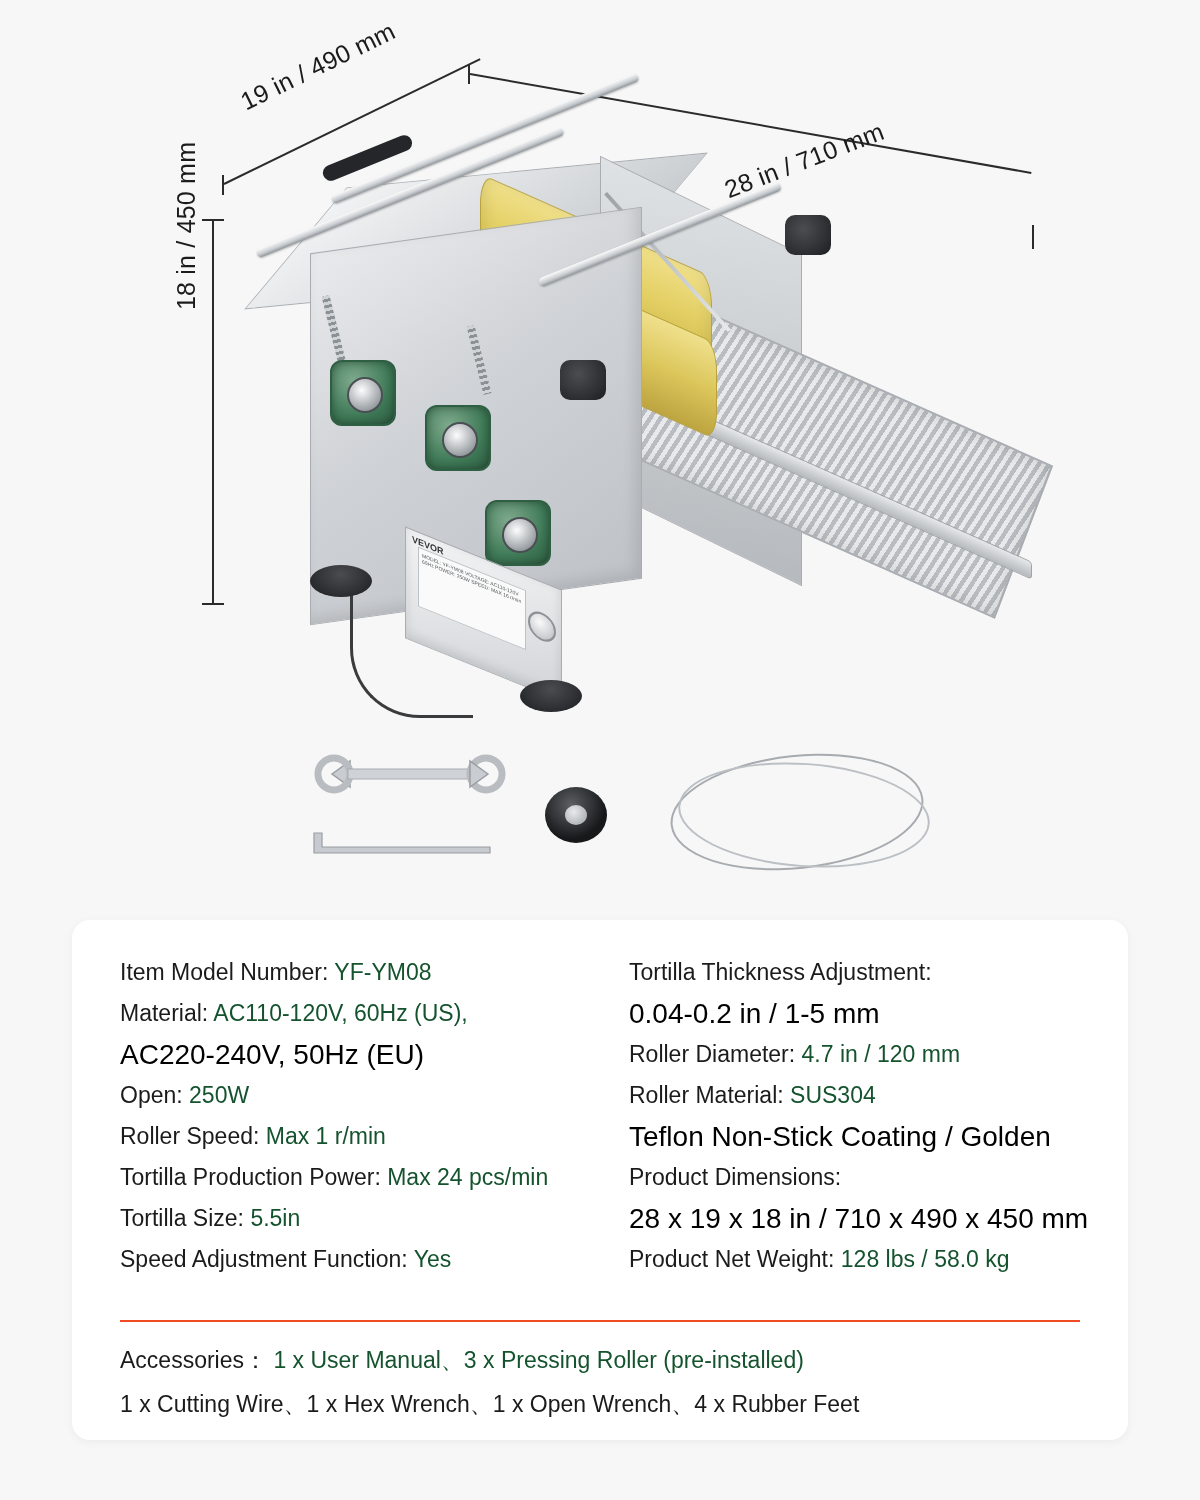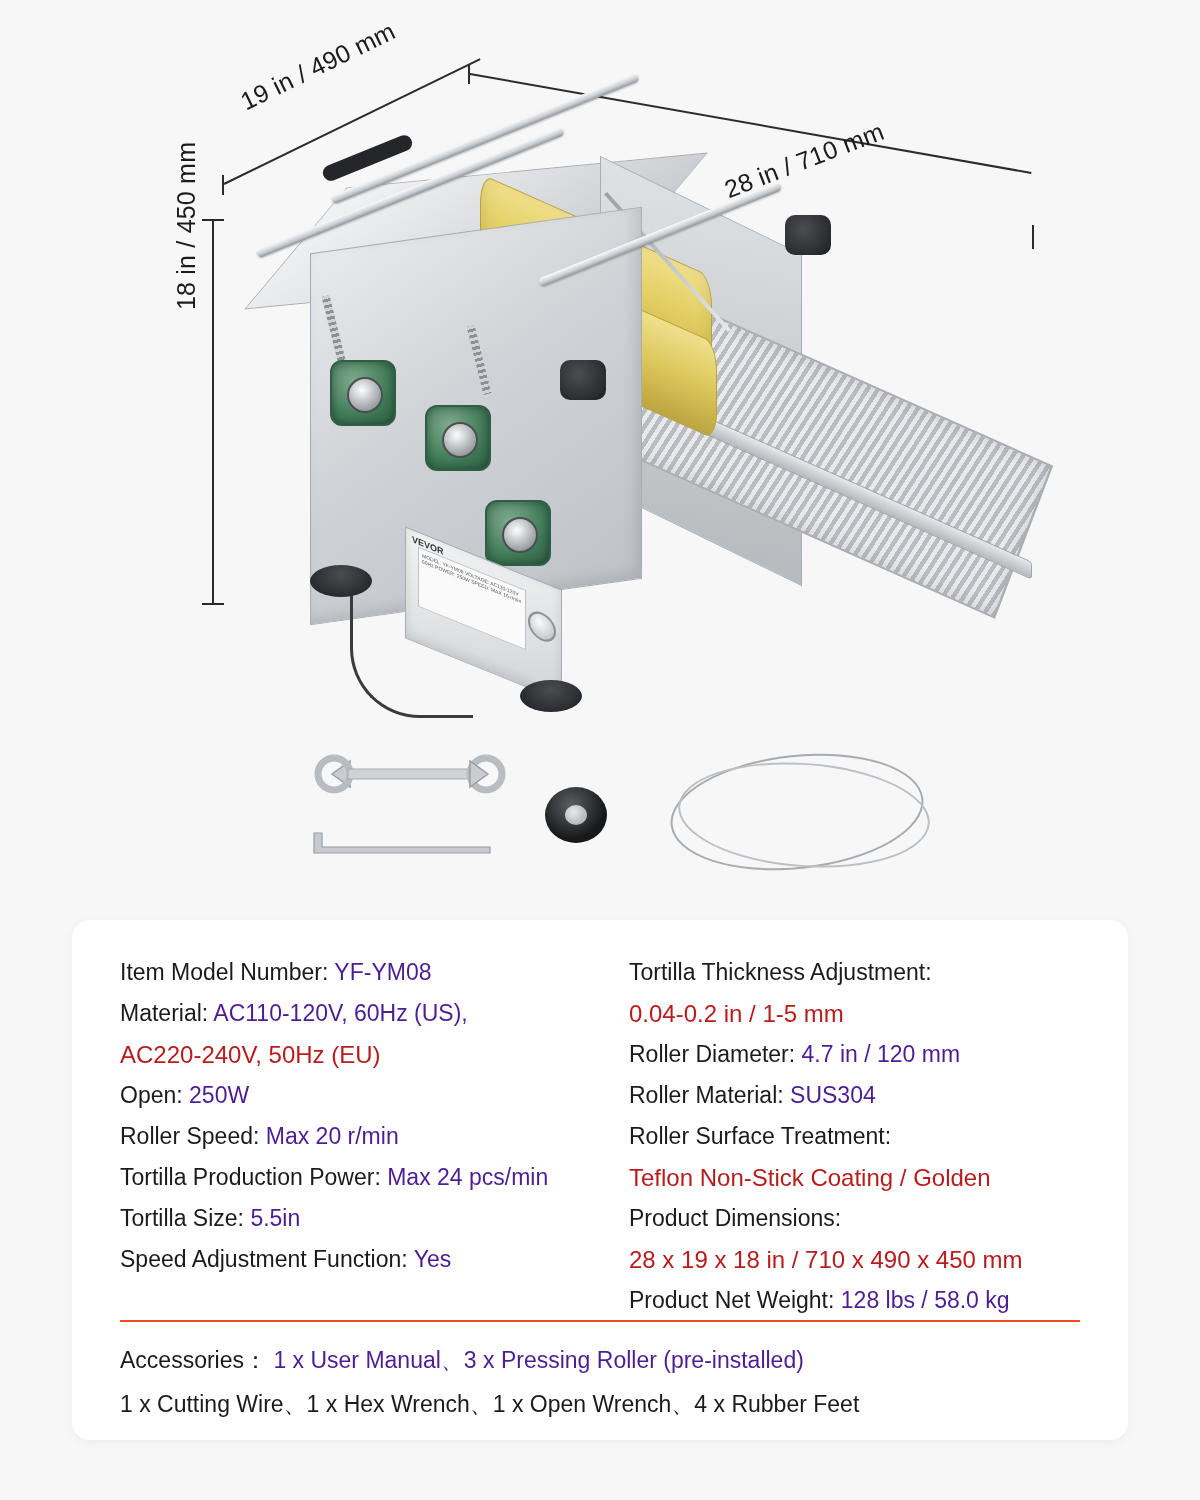--- a/index.html
+++ b/index.html
@@ -356,25 +356,25 @@
     width: 500px;
     padding-left: 12px;
   }
   .spec-line {
     font-size: 23px;
     line-height: 41px;
     color: #1b1b1b;
     white-space: nowrap;
   }
   .val {
-    color: #4c1d95;
+    color: #14532d;
   }
   .val-block {
-    color: #b91c1c;
-    font-size: 24px;
+    color: #000000;
+    font-size: 28px;
     line-height: 41px;
     white-space: nowrap;
   }
   .divider {
     position: absolute;
     left: 48px;
     top: 400px;
     width: 960px;
     height: 2px;
     background: #ef4b23;
@@ -473,21 +473,21 @@
           <span>Material:</span>
           <span class="val">AC110-120V, 60Hz (US),</span>
         </div>
         <div class="val-block">AC220-240V, 50Hz (EU)</div>
         <div class="spec-line">
           <span>Open:</span>
           <span class="val">250W</span>
         </div>
         <div class="spec-line">
           <span>Roller Speed:</span>
-          <span class="val">Max 20 r/min</span>
+          <span class="val">Max 1 r/min</span>
         </div>
         <div class="spec-line">
           <span>Tortilla Production Power:</span>
           <span class="val">Max 24 pcs/min</span>
         </div>
         <div class="spec-line">
           <span>Tortilla Size:</span>
           <span class="val">5.5in</span>
         </div>
         <div class="spec-line">
@@ -500,21 +500,20 @@
         <div class="spec-line">Tortilla Thickness Adjustment:</div>
         <div class="val-block">0.04-0.2 in / 1-5 mm</div>
         <div class="spec-line">
           <span>Roller Diameter:</span>
           <span class="val">4.7 in / 120 mm</span>
         </div>
         <div class="spec-line">
           <span>Roller Material:</span>
           <span class="val">SUS304</span>
         </div>
-        <div class="spec-line">Roller Surface Treatment:</div>
         <div class="val-block">Teflon Non-Stick Coating / Golden</div>
         <div class="spec-line">Product Dimensions:</div>
         <div class="val-block">28 x 19 x 18 in / 710 x 490 x 450 mm</div>
         <div class="spec-line">
           <span>Product Net Weight:</span>
           <span class="val">128 lbs / 58.0 kg</span>
         </div>
       </div>
     </div>
 

